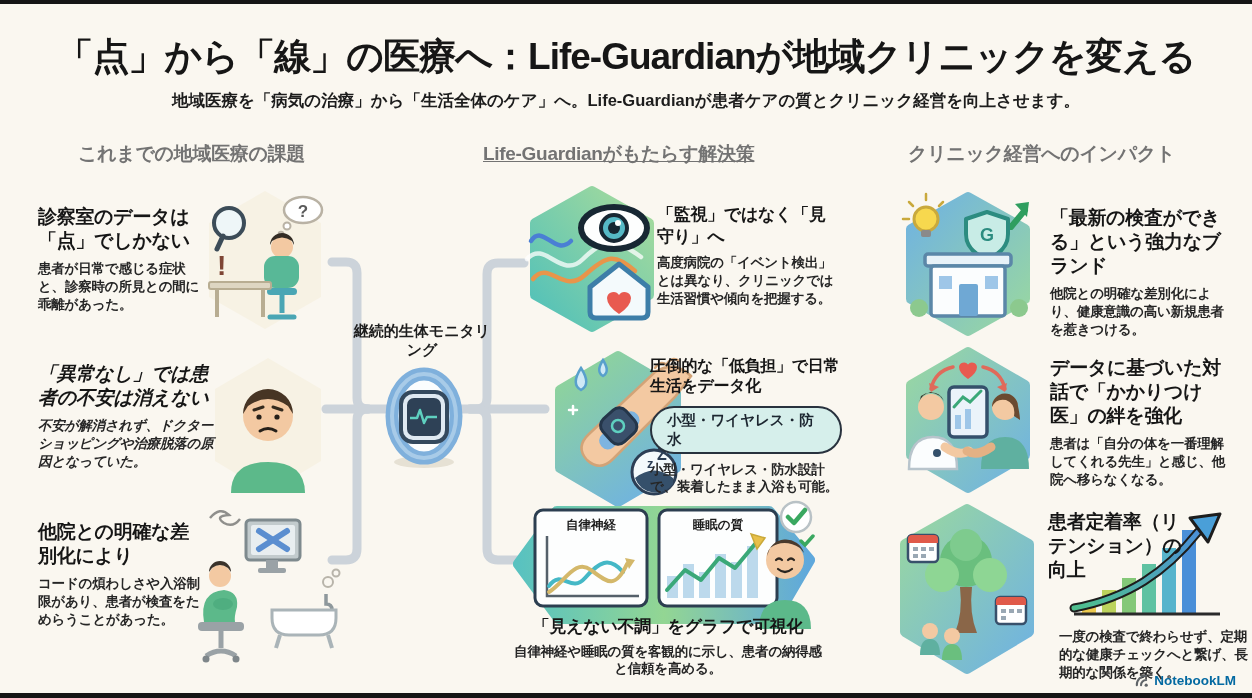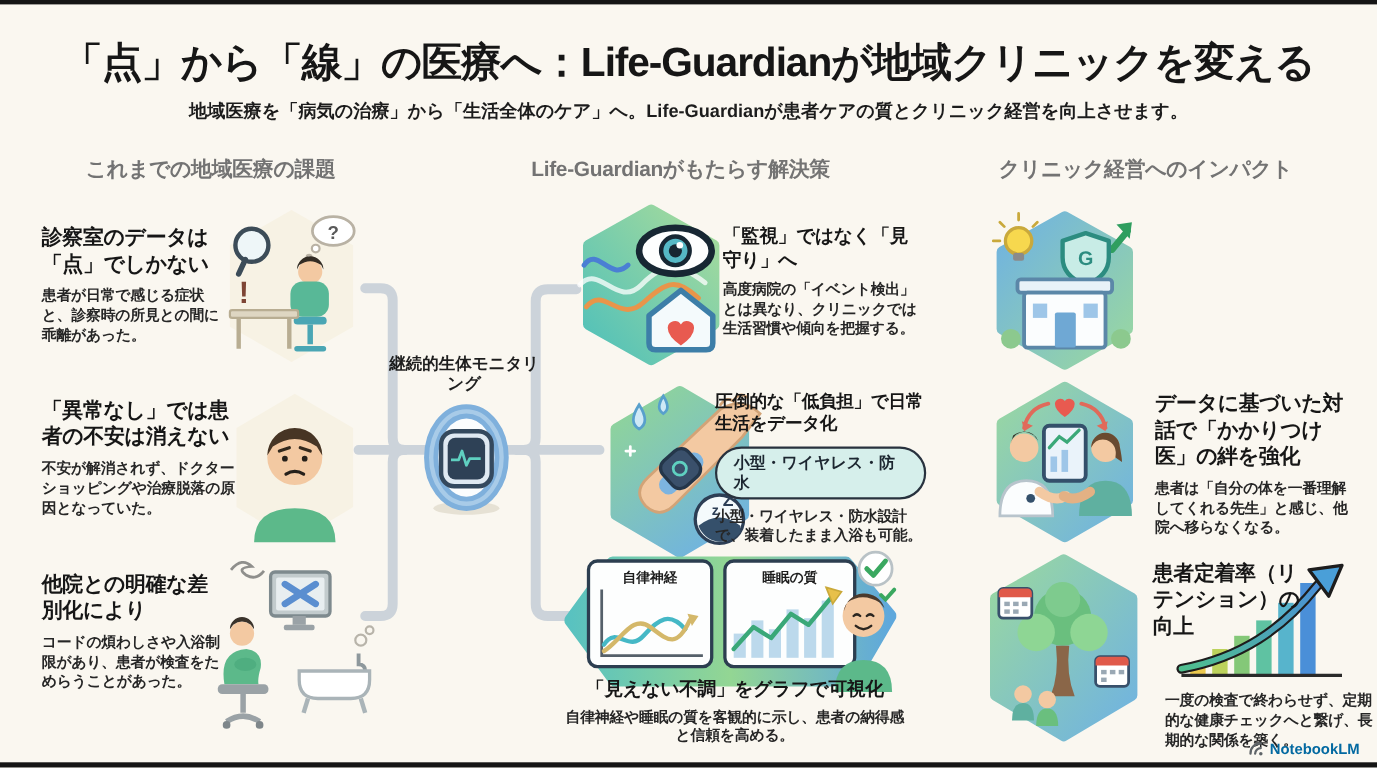--- a/index.html
+++ b/index.html
@@ -27,38 +27,38 @@
 <body>
 
 <div class="canvas">
   <div class="bar top"></div>
   <div class="bar bottom"></div>
 
   <h1 class="page-title">「点」から「線」の医療へ：Life-Guardianが地域クリニックを変える</h1>
   <p class="page-subtitle">地域医療を「病気の治療」から「生活全体のケア」へ。Life-Guardianが患者ケアの質とクリニック経営を向上させます。</p>
 
   <div class="col-header" style="left:78px;top:141px;">これまでの地域医療の課題</div>
-  <div class="col-header" style="left:483px;top:141px;">Life-Guardianがもたらす解決策</div>
+  <div class="col-header" style="left:483px;top:141px;text-decoration:underline;">Life-Guardianがもたらす解決策</div>
   <div class="col-header" style="left:908px;top:141px;">クリニック経営へのインパクト</div>
 
   <svg class="connectors" width="1252" height="698" viewBox="0 0 1252 698">
     <g fill="none" stroke="#ccd3da" stroke-width="9" stroke-linecap="round" stroke-linejoin="round">
       <path d="M326 409 L545 409"></path>
       <path d="M332 262 L346 262 Q357 262 357 273 L357 398 Q357 409 368 409"></path>
       <path d="M332 560 L346 560 Q357 560 357 549 L357 420 Q357 409 368 409"></path>
       <path d="M470 409 L476 409 Q487 409 487 398 L487 274 Q487 263 498 263 L524 263"></path>
       <path d="M470 409 L476 409 Q487 409 487 420 L487 549 Q487 560 498 560 L524 560"></path>
     </g>
   </svg>
 
   <div class="tb" style="left:38px;top:205px;width:168px;">
     <div class="tb-title">診察室のデータは「点」でしかない</div>
     <div class="tb-body">患者が日常で感じる症状と、診察時の所見との間に乖離があった。</div>
   </div>
-  <div class="tb" style="left:38px;top:362px;width:176px;">
+  <div class="tb" style="left:38px;top:362px;width:176px;font-style:italic;">
     <div class="tb-title">「異常なし」では患者の不安は消えない</div>
     <div class="tb-body">不安が解消されず、ドクターショッピングや治療脱落の原因となっていた。</div>
   </div>
   <div class="tb" style="left:38px;top:520px;width:168px;">
     <div class="tb-title">他院との明確な差別化により</div>
     <div class="tb-body">コードの煩わしさや入浴制限があり、患者が検査をためらうことがあった。</div>
   </div>
 
   <svg class="ill" style="left:195px;top:185px;" width="140" height="150" viewBox="0 0 140 150">
     <path d="M70 6 L126 38 V112 L70 144 L14 112 V38 Z" fill="#f7f2e4"></path>
@@ -392,20 +392,24 @@
       <rect x="114" y="20" width="14" height="84" fill="#4a8fd8"></rect>
     </g>
     <line x1="6" y1="104" x2="152" y2="104" stroke="#2a2a2a" stroke-width="3"></line>
     <g>
       <path d="M6 98 C 60 88 98 62 130 22" stroke="#1d1d1d" stroke-width="9" fill="none" stroke-linecap="round"></path>
       <path d="M6 98 C 60 88 98 62 130 22" stroke="url(#gArr)" stroke-width="5" fill="none" stroke-linecap="round"></path>
       <path d="M122 8 L152 4 L140 32 Z" fill="#4a9fd8" stroke="#1d1d1d" stroke-width="3" stroke-linejoin="round"></path>
     </g>
   </svg>
 
+  <div class="tb" style="left:1050px;top:206px;width:186px;">
+    <div class="tb-title">「最新の検査ができる」という強力なブランド</div>
+    <div class="tb-body">他院との明確な差別化により、健康意識の高い新規患者を惹きつける。</div>
+  </div>
   <div class="tb" style="left:1050px;top:356px;width:186px;">
     <div class="tb-title">データに基づいた対話で「かかりつけ医」の絆を強化</div>
     <div class="tb-body">患者は「自分の体を一番理解してくれる先生」と感じ、他院へ移らなくなる。</div>
   </div>
   <div class="tb" style="left:1048px;top:510px;width:136px;">
     <div class="tb-title">患者定着率（リテンション）の向上</div>
   </div>
   <div class="tb" style="left:1048px;top:628px;width:192px;margin-left:11px;">
     <div class="tb-body" style="margin-top:0;">一度の検査で終わらせず、定期的な健康チェックへと繋げ、長期的な関係を築く。</div>
   </div>

